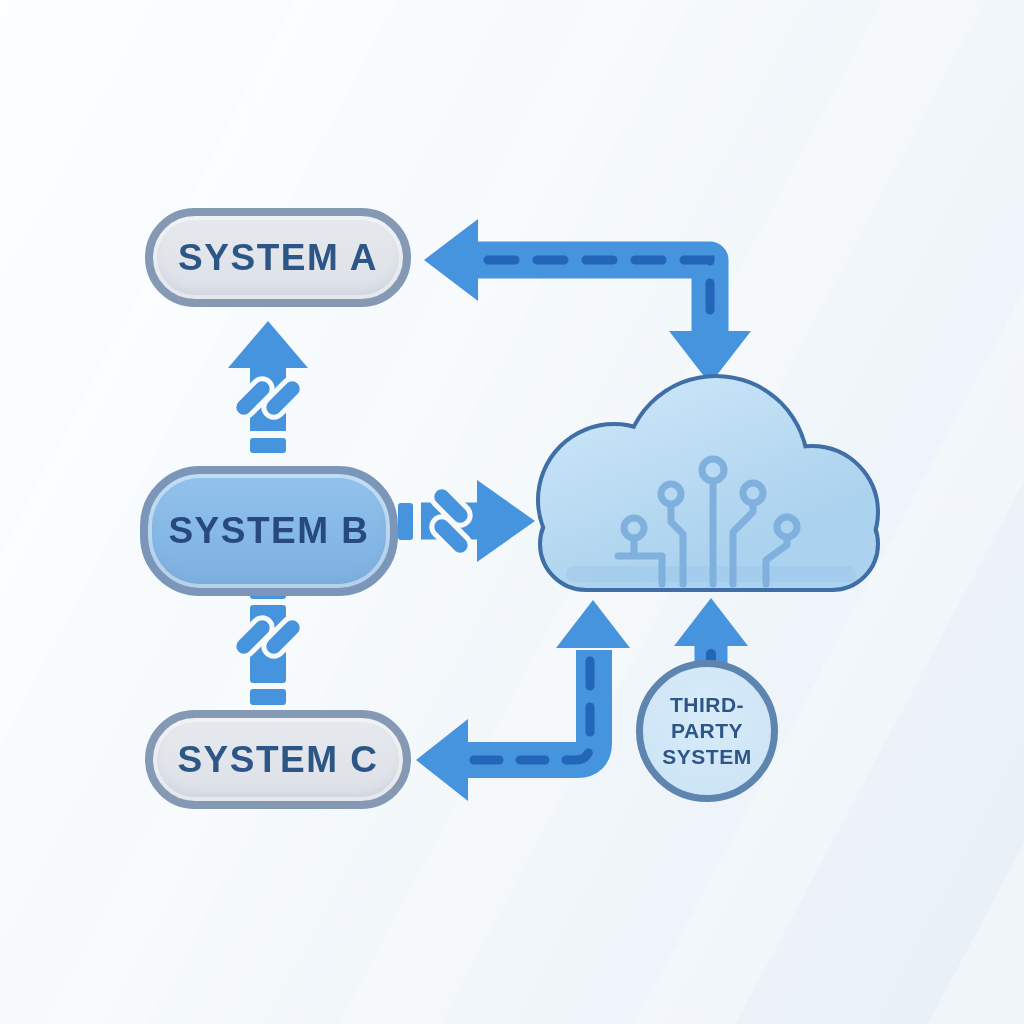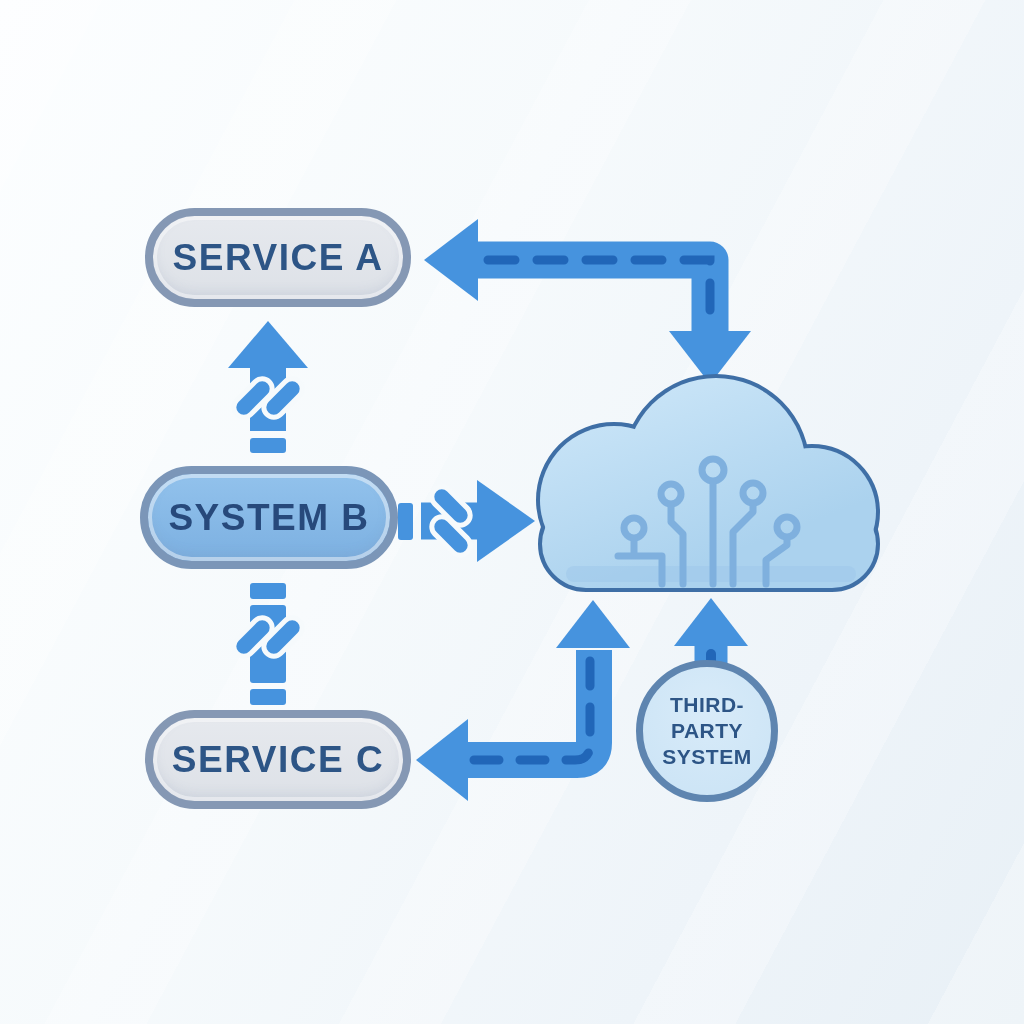--- a/index.html
+++ b/index.html
@@ -17,21 +17,21 @@
   .node{position:absolute;z-index:2;display:flex;align-items:center;justify-content:center;box-sizing:border-box;}
   .pill{
     border-radius:60px;border:8px solid #8598b4;
     box-shadow:inset 0 0 0 4px rgba(255,255,255,.45), inset 0 -6px 12px rgba(120,140,170,.18);
   }
   .pill-gray{background:linear-gradient(180deg,#e6e9ee 0%,#dde1e7 100%);}
   .pill-blue{background:linear-gradient(180deg,#92c2ec 0%,#7cb0e1 100%);border-color:#7b96b8;}
   .pill span{font-weight:700;font-size:37px;letter-spacing:1.5px;color:#2d5586;}
   .pill-blue span{color:#27497b;}
   #system-a{left:145px;top:208px;width:266px;height:99px;}
-  #system-b{left:140px;top:466px;width:258px;height:103px;}
+  #system-b{left:140px;top:466px;width:258px;height:130px;}
   #system-c{left:145px;top:710px;width:266px;height:99px;}
   .circle-node{
     left:636px;top:660px;width:142px;height:142px;border-radius:50%;
     border:7px solid #5e85b0;
     background:radial-gradient(circle at 50% 35%,#d8ebf9 0%,#cae3f5 100%);
     flex-direction:column;text-align:center;
   }
   .circle-node span{display:block;font-weight:700;font-size:21px;letter-spacing:.5px;color:#2d5586;line-height:1.25;}
 </style>
 </head>
@@ -119,29 +119,29 @@
         <path d="M634 539 V556 M618 556 H662 V584"></path>
         <circle cx="753" cy="493" r="10"></circle>
         <path d="M753 504 V512 L733 532 V584"></path>
         <circle cx="787" cy="527" r="10"></circle>
         <path d="M787 538 V545 L766 560 V584"></path>
       </g>
     </g>
   </svg>
 
   <div class="node pill pill-gray" id="system-a">
-    <span>SERVICE A</span>
+    <span>SYSTEM A</span>
   </div>
 
   <div class="node pill pill-blue" id="system-b">
     <span>SYSTEM B</span>
   </div>
 
   <div class="node pill pill-gray" id="system-c">
-    <span>SERVICE C</span>
+    <span>SYSTEM C</span>
   </div>
 
   <div class="node circle-node">
     <span>THIRD-PARTY</span>
     <span>SYSTEM</span>
   </div>
 
 </div>
 
 </body></html>

